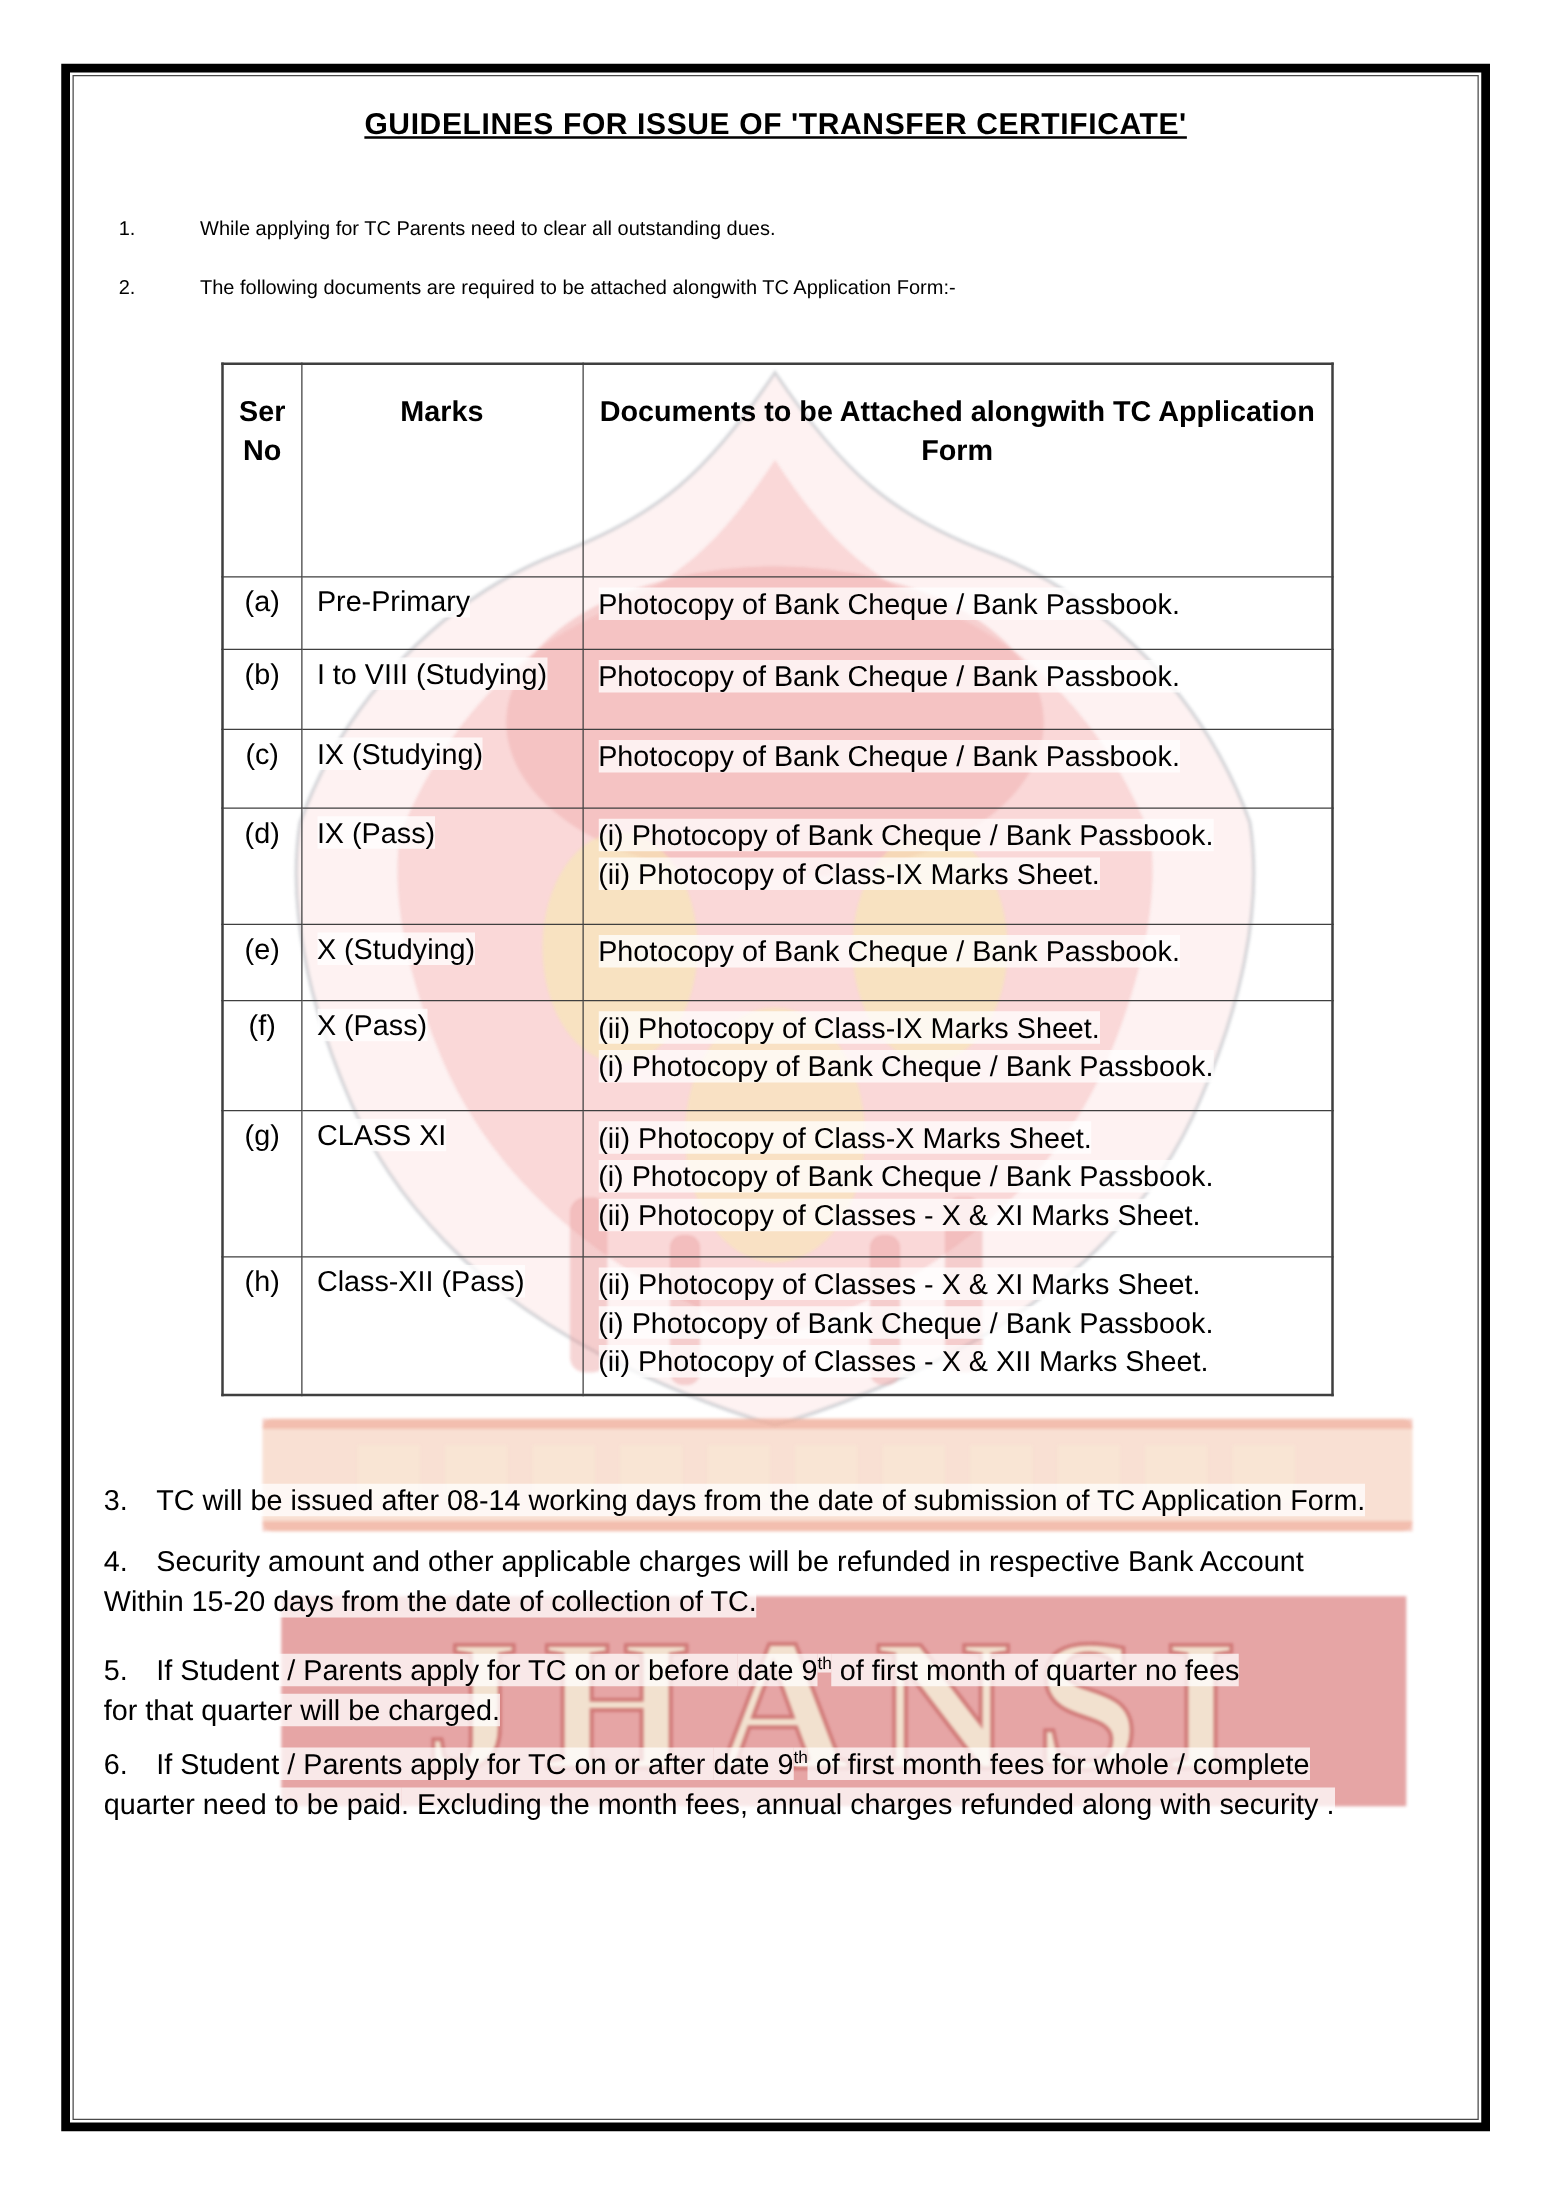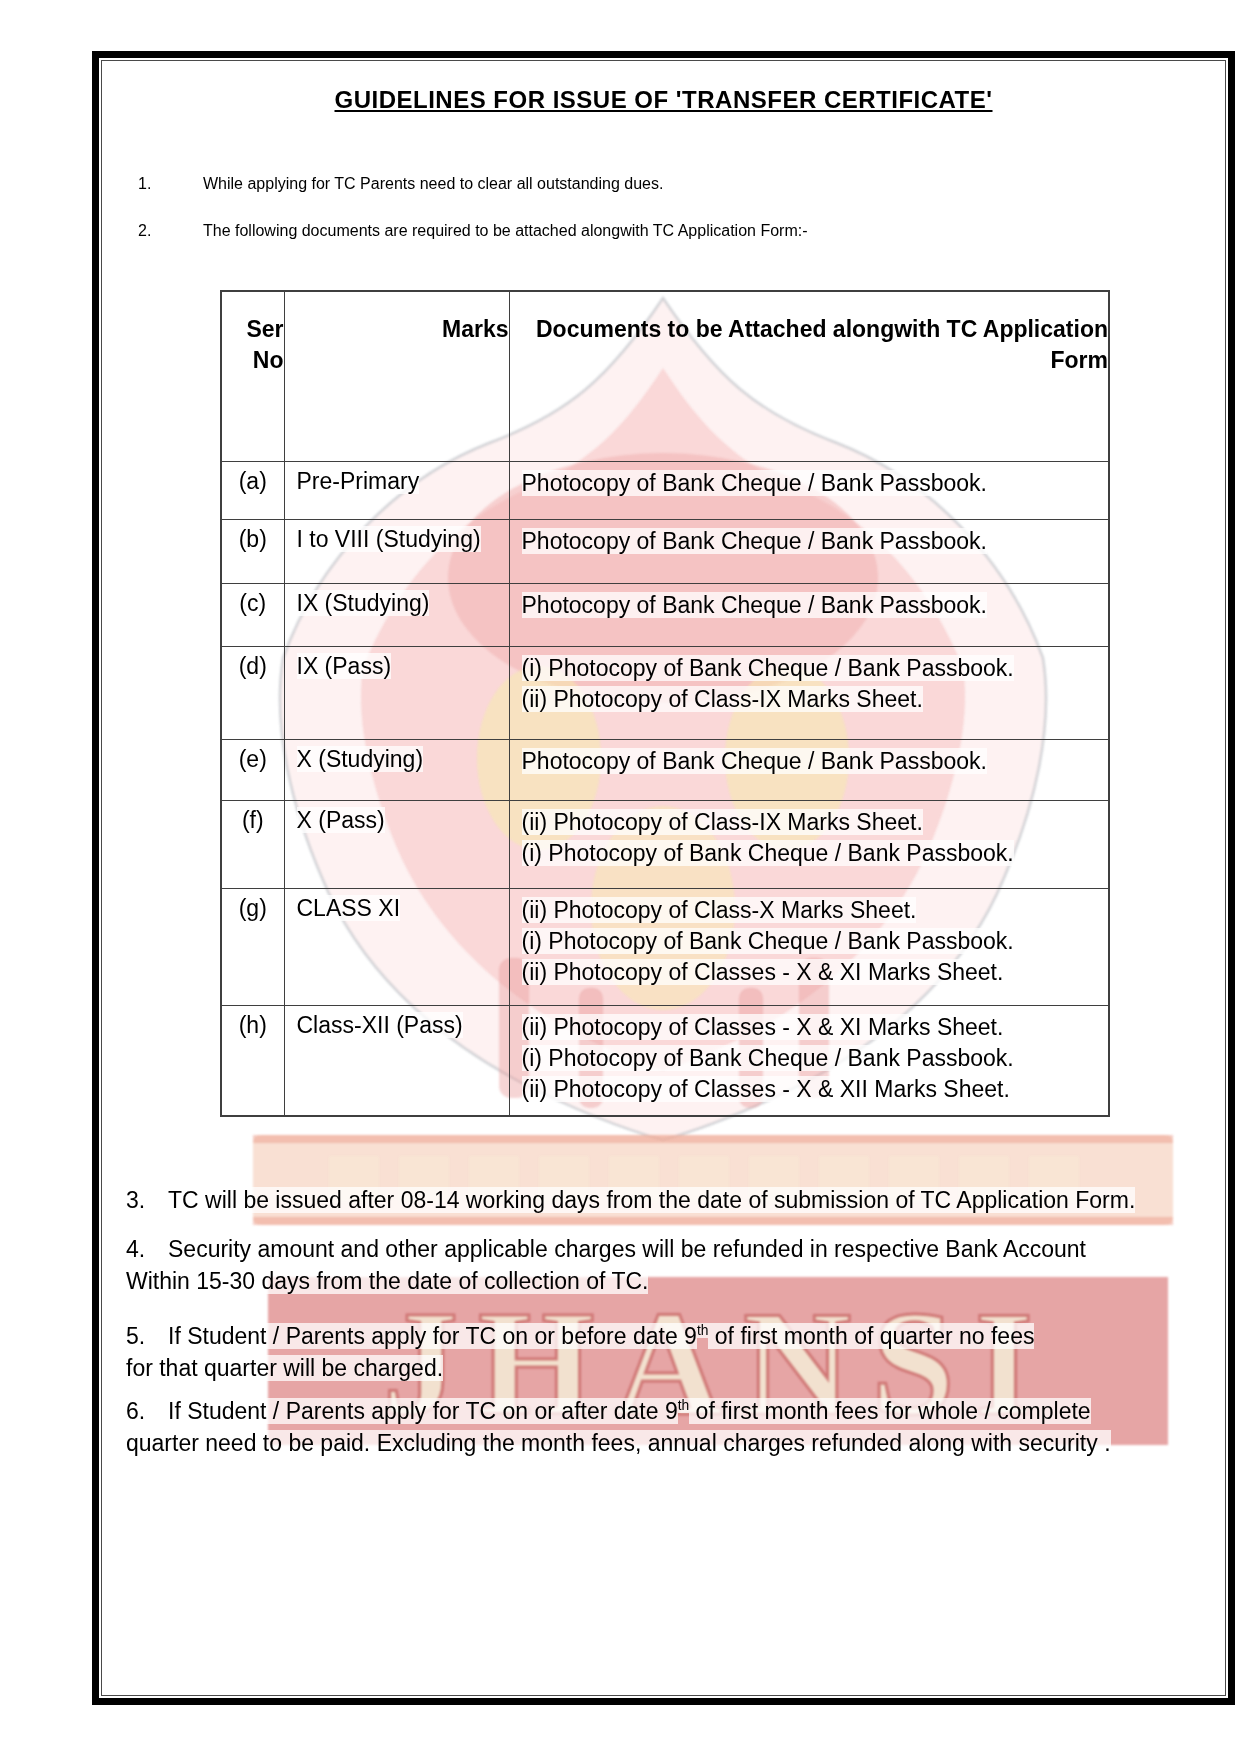--- a/index.html
+++ b/index.html
@@ -4,42 +4,41 @@
 <style>
   * { margin:0; padding:0; box-sizing:border-box; }
   html,body { background:#ffffff; }
   body {
     width:1241px; height:1755px; position:relative;
     font-family:"Liberation Sans", sans-serif; color:#000;
   }
   .frame {
     position:absolute; left:49px; top:51px; width:1143px; height:1654px;
     border:7px solid #000;
-    margin-left:43px;
   }
   .inner-line { position:absolute; inset:2px; border:1px solid #4a4a4a; pointer-events:none; }
   .content { position:absolute; inset:0; z-index:2; }
   .watermark-svg { position:absolute; inset:0; width:1129px; height:1640px; z-index:1; filter:blur(1.2px); opacity:.9; }
 
   .title {
     position:absolute; top:28px; left:0; width:100%; text-align:center;
     font-size:24px; font-weight:bold; text-decoration:underline; letter-spacing:.5px;
   }
   .point { position:absolute; left:39px; width:1060px; font-size:16px; line-height:31px; }
   .point .num { display:inline-block; width:65px; }
   .p0 { top:110px; } .p1 { top:157px; }
 
   table.doc-table {
     position:absolute; left:121px; top:232px; width:888px;
     border-collapse:collapse; table-layout:fixed;
     border:2px solid #3f3f3f; font-size:23px;
   }
   .doc-table th, .doc-table td { border:1px solid #3f3f3f; vertical-align:top; }
   .doc-table thead tr { height:170px; }
-  .doc-table th { font-weight:bold; text-align:right; padding-top:22px; line-height:31px; }
+  .doc-table th { font-weight:bold; text-align:center; padding-top:22px; line-height:31px; }
   col.c1 { width:63px; } col.c2 { width:225px; } col.c3 { width:600px; }
   tbody tr:nth-child(1){height:58px;} tbody tr:nth-child(2){height:64px;}
   tbody tr:nth-child(3){height:63px;} tbody tr:nth-child(4){height:93px;}
   tbody tr:nth-child(5){height:61px;} tbody tr:nth-child(6){height:88px;}
   tbody tr:nth-child(7){height:117px;} tbody tr:nth-child(8){height:111px;}
   td.c-ser { text-align:center; padding-top:6px; }
   td.c-class { padding:6px 4px 0 12px; }
   td.c-docs { padding:6px 8px 0 12px; }
   .doc-line { line-height:31px; }
 
@@ -188,21 +187,21 @@
   </tr>
 </tbody>
     </table>
 
     <div id="notes">
   <div class="note n0">
     <span class="num">3.</span><span class="nbody"><span class="hl">TC will be issued after 08-14 working days from the date of submission of TC Application Form.</span></span>
   </div>
 
   <div class="note n1">
-    <span class="num">4.</span><span class="nbody"><span class="hl">Security amount and other applicable charges will be refunded in respective Bank Account</span><br><span class="hl">Within 15-30 days from the date of collection of TC.</span></span>
+    <span class="num">4.</span><span class="nbody"><span class="hl">Security amount and other applicable charges will be refunded in respective Bank Account</span><br><span class="hl">Within 15-20 days from the date of collection of TC.</span></span>
   </div>
 
   <div class="note n2">
     <span class="num">5.</span><span class="nbody"><span class="hl">If Student / Parents apply for TC on or before </span><span class="hl b">date 9</span><sup class="hl b">th</sup><span class="hl b"> of first month of quarter no fees</span><br><span class="hl">for that quarter will be charged.</span></span>
   </div>
 
   <div class="note n3">
     <span class="num">6.</span><span class="nbody"><span class="hl">If Student / Parents apply for TC on or after </span><span class="hl b">date 9</span><sup class="hl b">th</sup><span class="hl b"> of first month fees for whole / complete</span><br><span class="hl b">quarter need to be paid</span><span class="hl">. Excluding the month fees, annual charges refunded along with security .</span></span>
   </div>
 </div>

